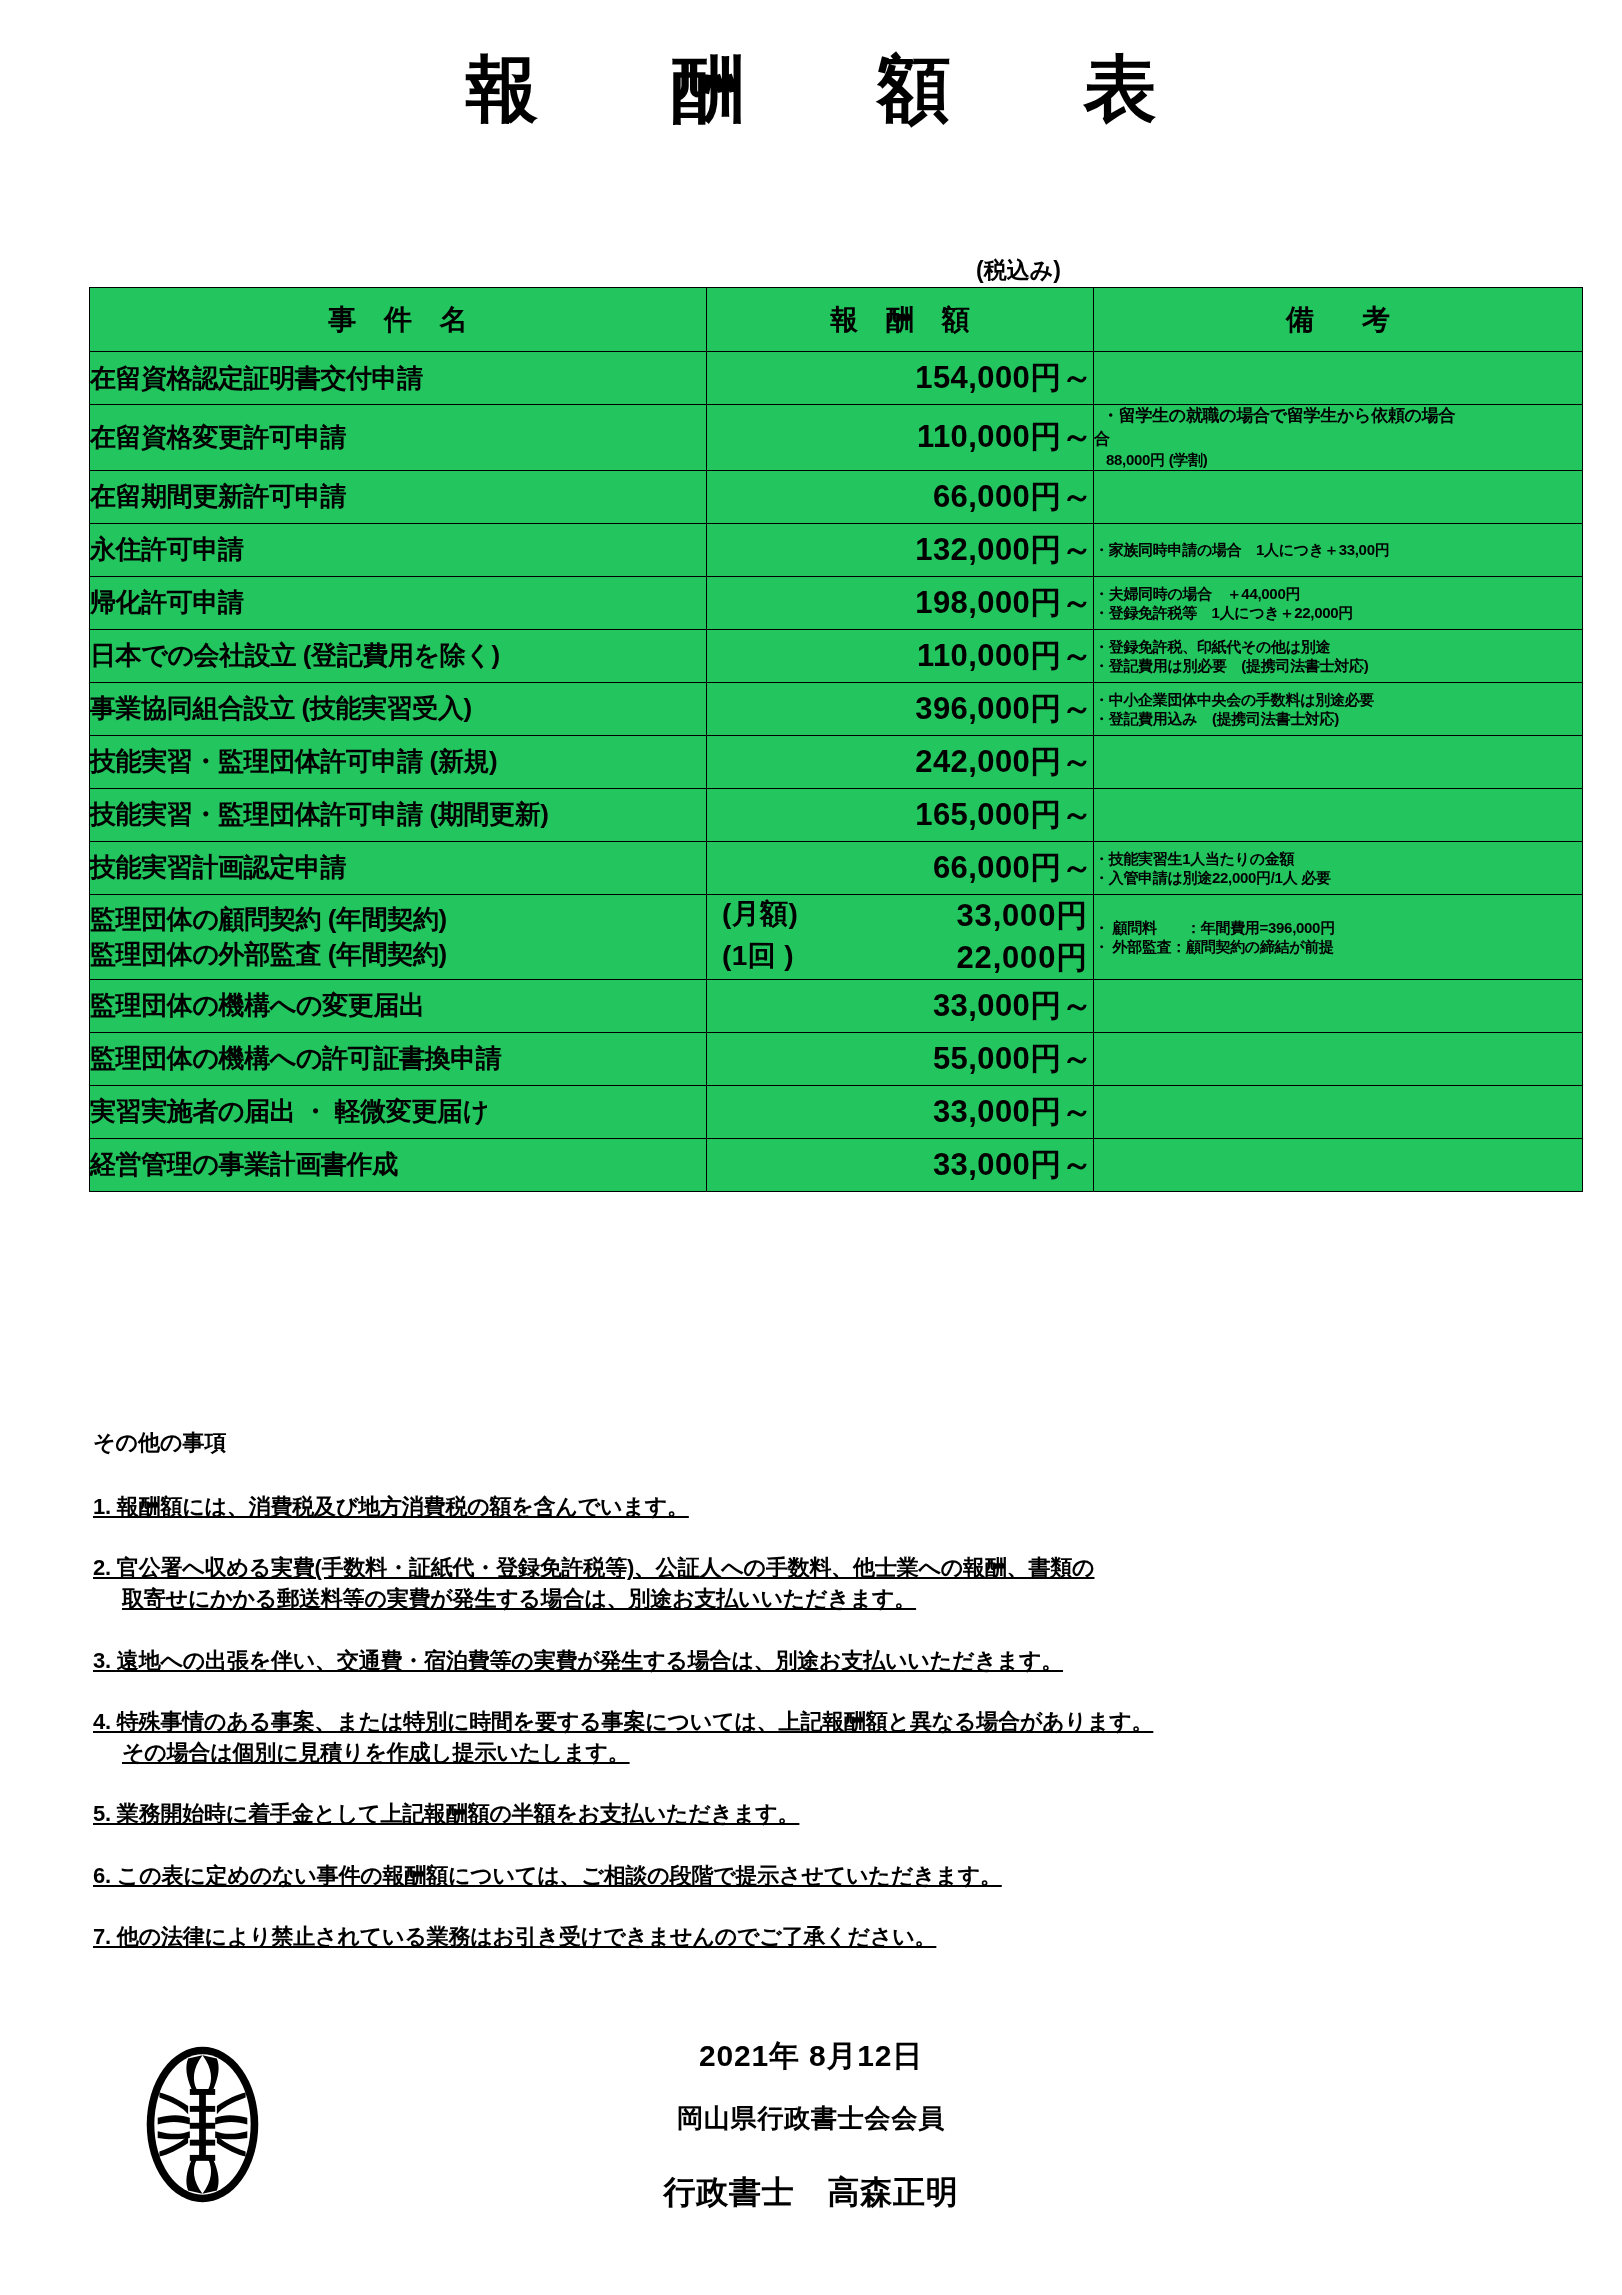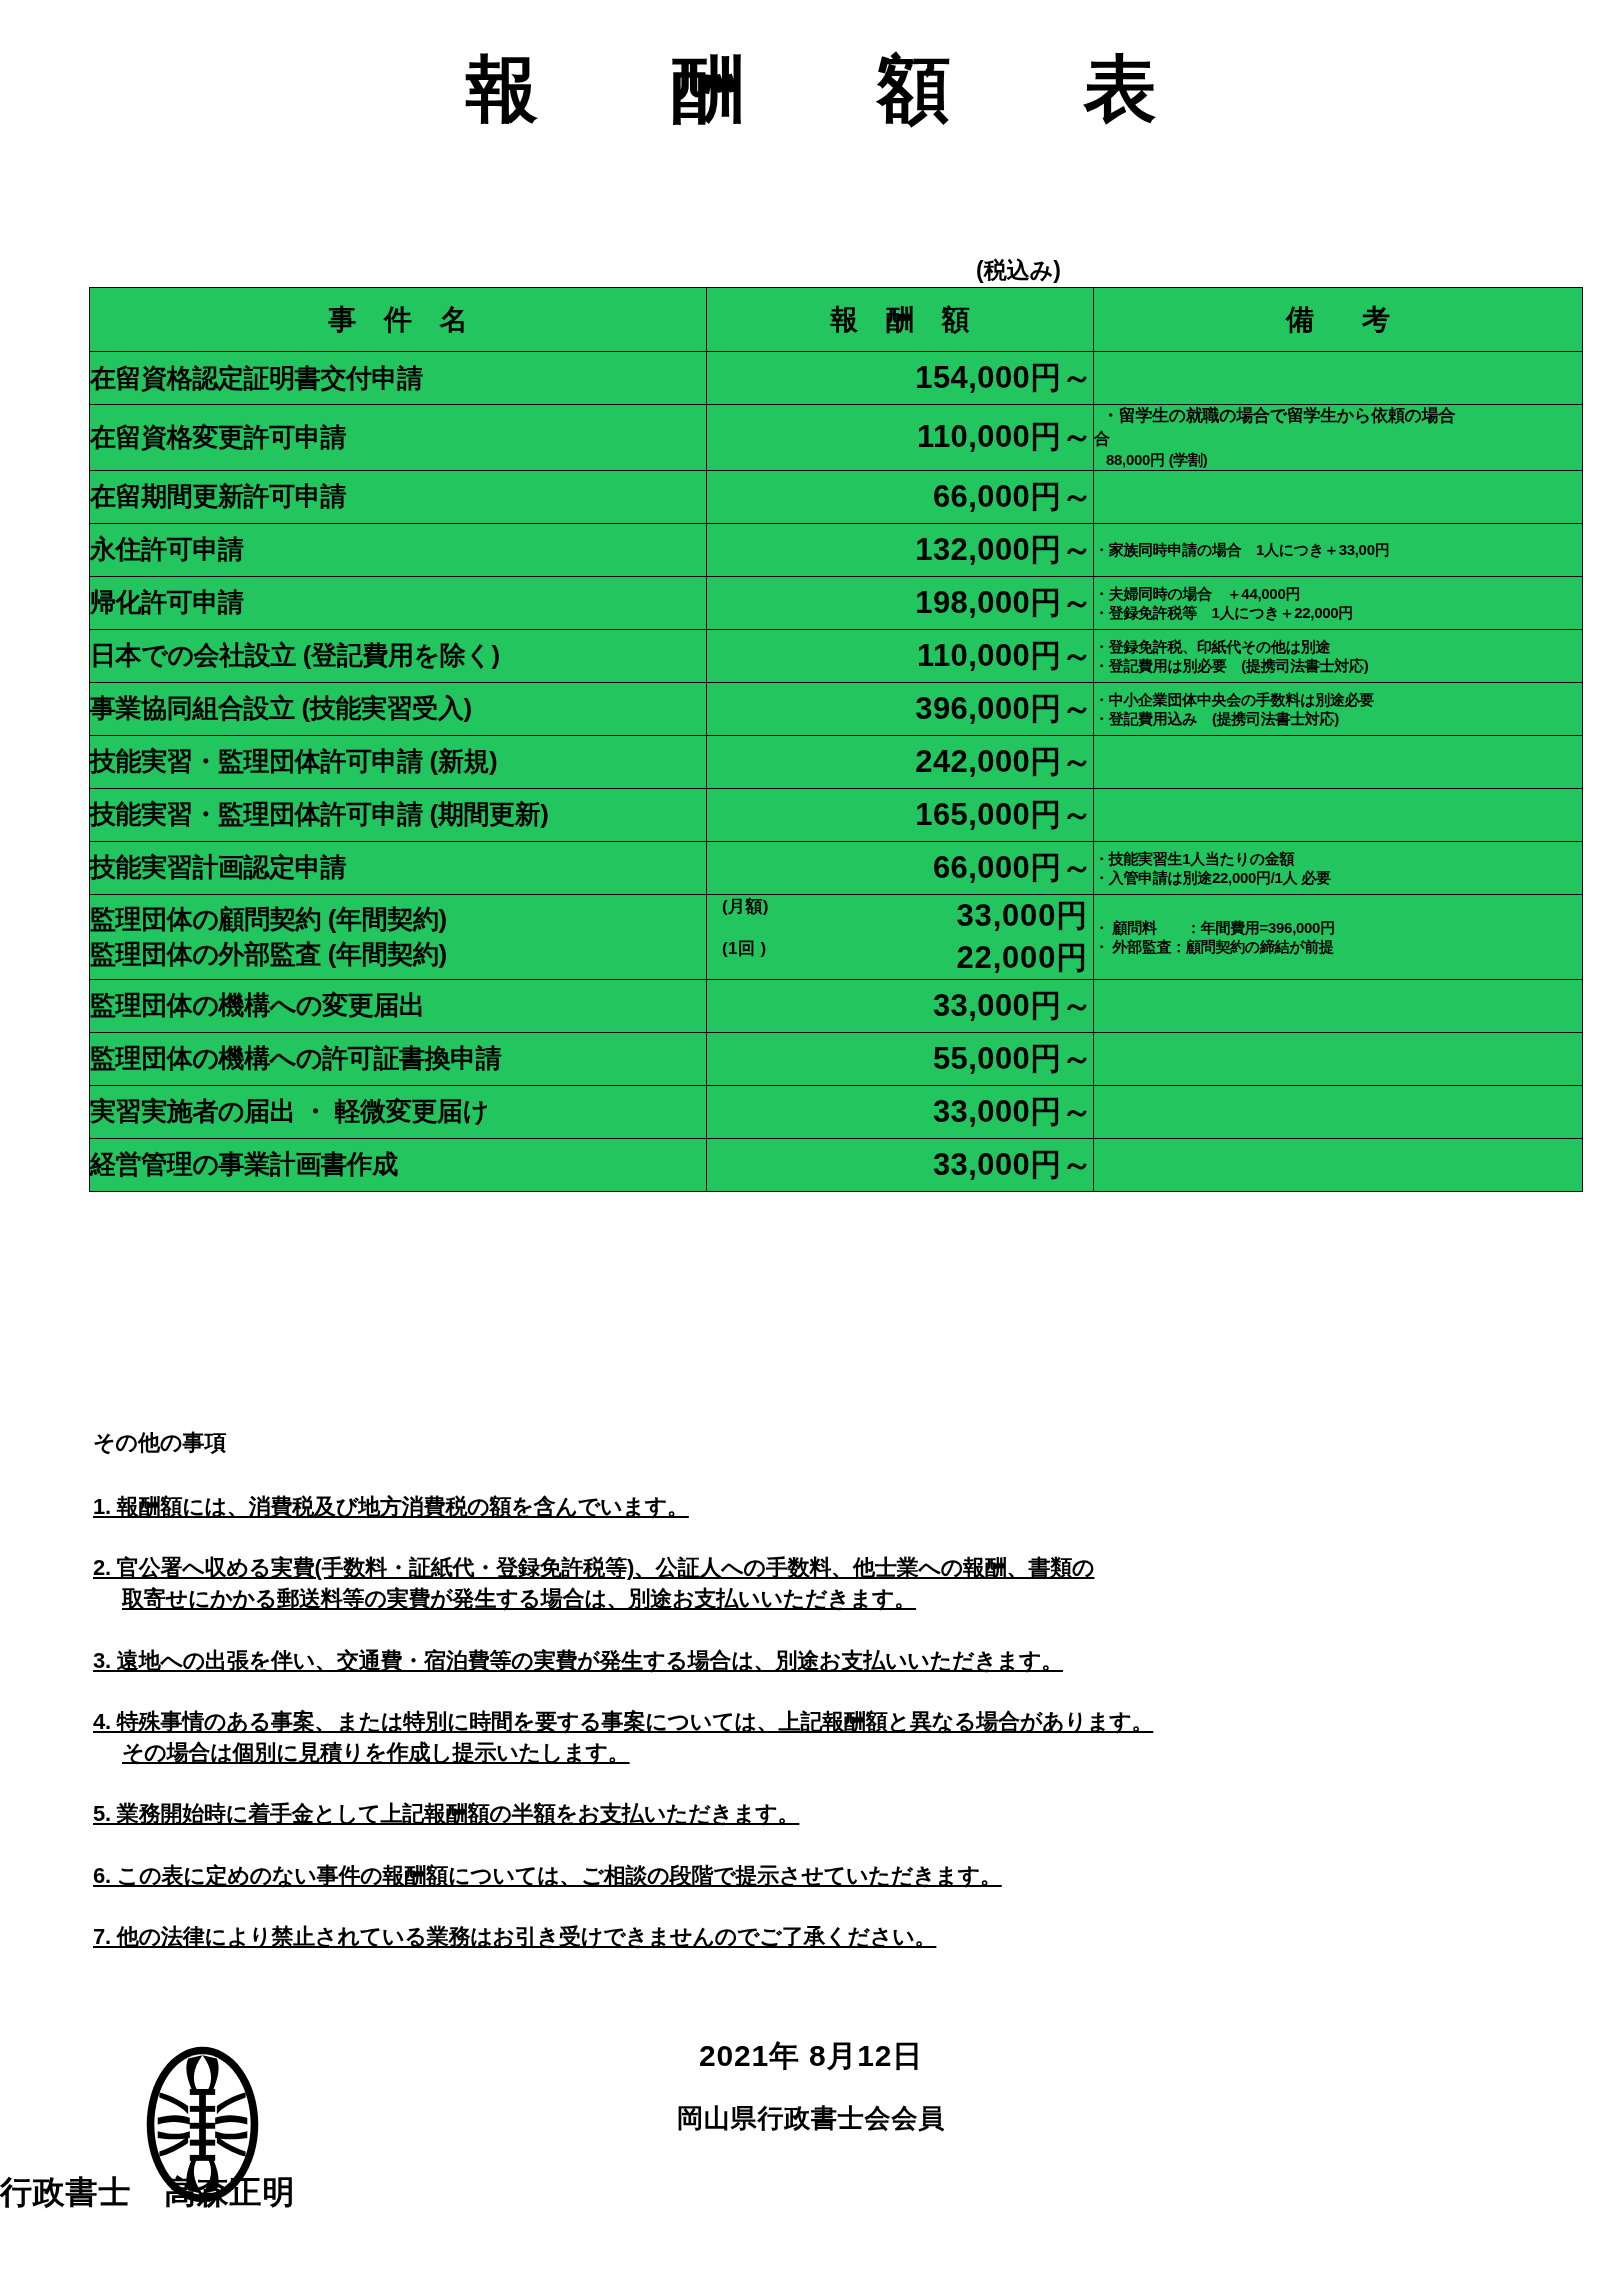--- a/index.html
+++ b/index.html
@@ -129,21 +129,21 @@
     padding-left: 12px;
     font-size: 15px;
   }
 
   .fee-two-line .fee-sub {
     display: flex;
     justify-content: space-between;
     padding: 0 5px 0 15px;
     white-space: nowrap;
   }
-  .fee-two-line .fee-sub .lbl { font-size: 17px; }
+  .fee-two-line .fee-sub .lbl { font-size: 28px; }
   .fee-two-line .fee-sub .amt { font-size: 31px; letter-spacing: 0.8px; }
 
   .case-two-line {
     line-height: 1.35;
   }
 
   
   .notes-heading {
     position: absolute;
     left: 93px;
@@ -190,21 +190,21 @@
     text-align: center;
     font-size: 26px;
     font-weight: 700;
     letter-spacing: 0.8px;
   }
   .footer-name {
     position: absolute;
     left: 0;
     top: 2171px;
     width: 1622px;
-    text-align: left;
+    text-align: center;
     font-size: 32px;
     font-weight: 700;
     letter-spacing: 0.8px;
   }
   .emblem {
     position: absolute;
     left: 139px;
     top: 2040px;
     width: 127px;
     height: 169px;

